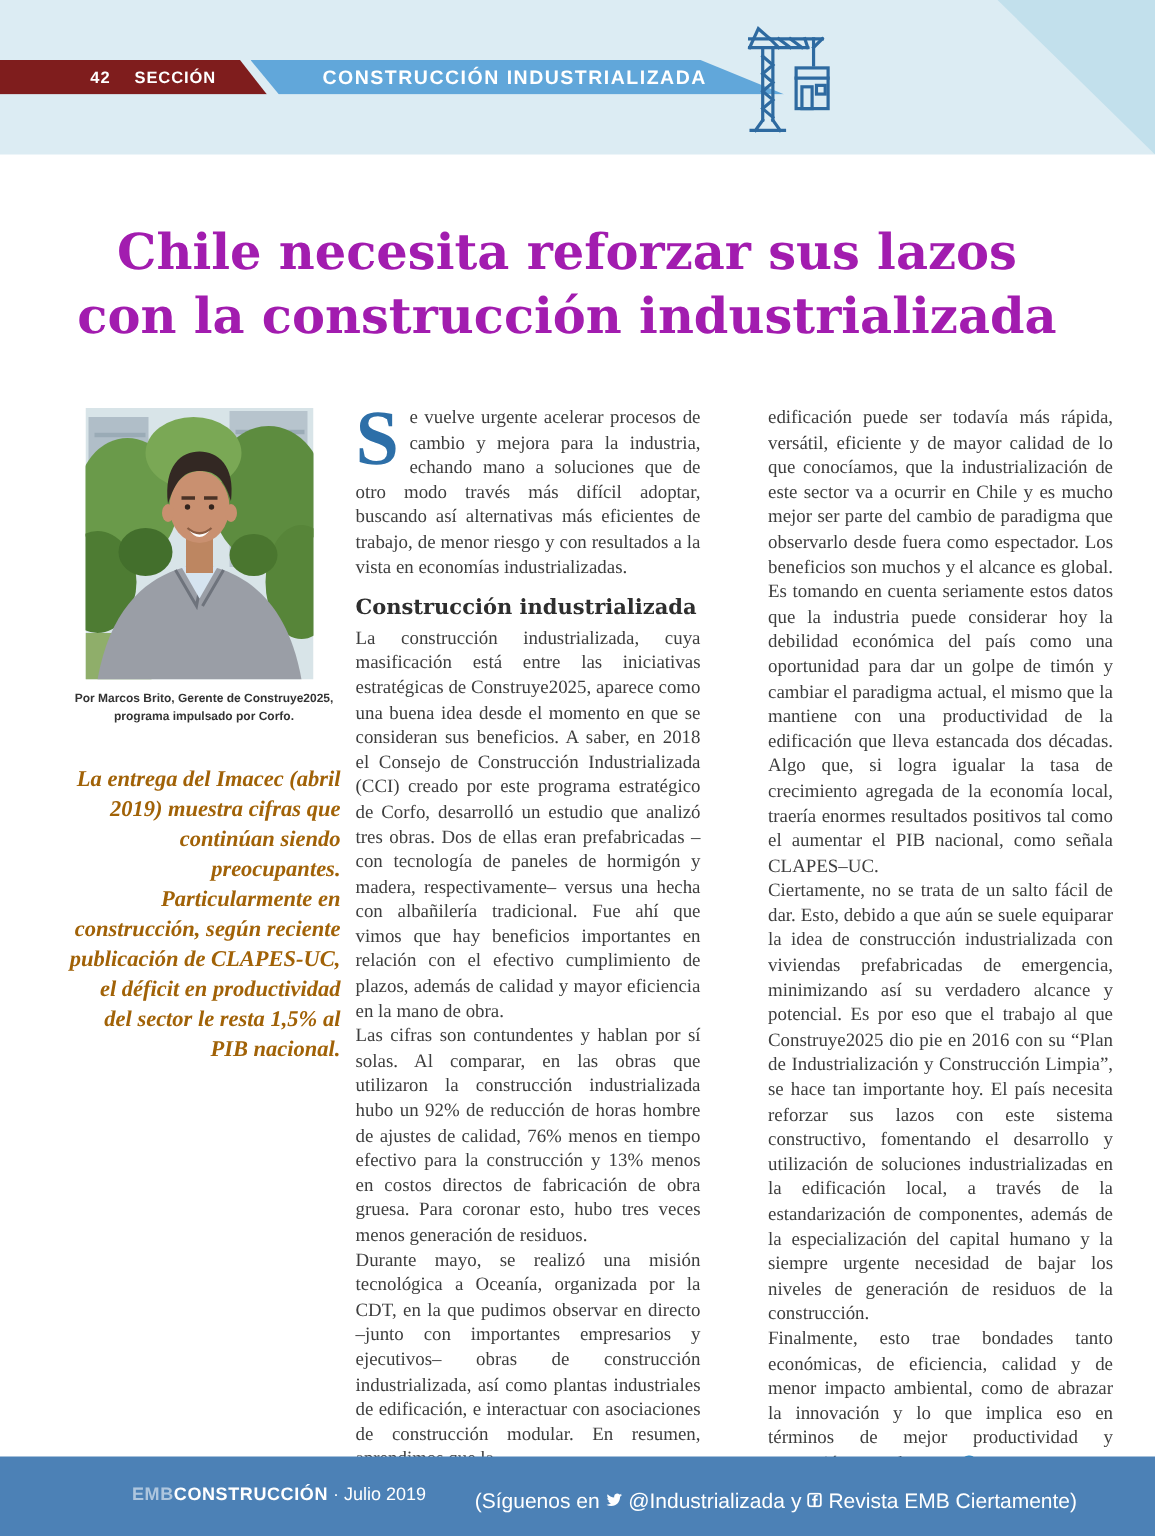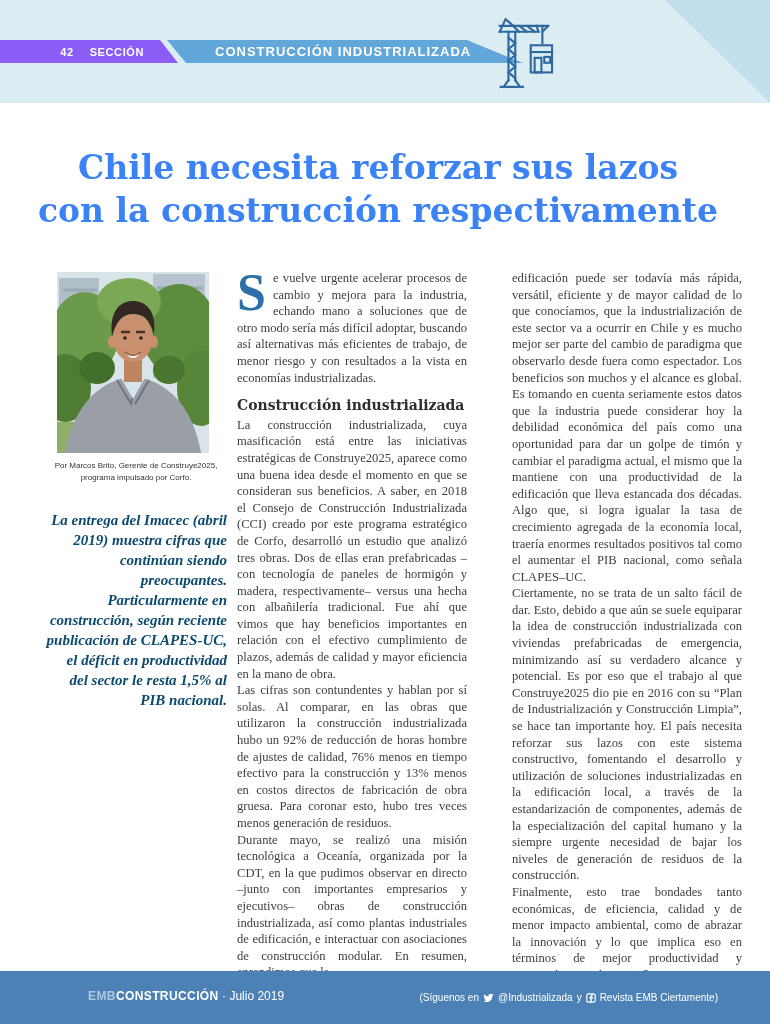--- a/index.html
+++ b/index.html
@@ -3,60 +3,60 @@
 <meta charset="utf-8">
 <style>
   html,body{margin:0;padding:0;}
   body{background:#888;font-family:"Liberation Sans",sans-serif;}
   .page{position:relative;width:770px;height:1024px;background:#ffffff;overflow:hidden;margin:0 auto;}
 
   
   .top-band{position:absolute;left:0;top:0;width:770px;height:103px;background:#dcecf3;}
   .corner-triangle{position:absolute;right:0;top:0;width:150px;height:103px;background:#c2e0ec;
     clip-path:polygon(30% 0,100% 0,100% 100%);}
-  .bar-dark{position:absolute;left:0;top:40px;width:178px;height:23px;background:#8b5cf6;
+  .bar-dark{position:absolute;left:0;top:40px;width:178px;height:23px;background:#7f1d1d;
     clip-path:polygon(0 0,160px 0,178px 100%,0 100%);
     display:flex;align-items:center;justify-content:flex-end;gap:16px;padding-right:34px;box-sizing:border-box;padding-left:28px;}
   .bar-dark span{color:#fff;font-size:11px;font-weight:700;letter-spacing:.6px;}
   .bar-light{position:absolute;left:167px;top:40px;width:356px;height:23px;background:#61a7da;
     clip-path:polygon(0 0,300px 0,100% 100%,19px 100%);
     display:flex;align-items:center;}
   .bar-light span{color:#fff;font-size:13px;font-weight:700;letter-spacing:1px;margin-left:48px;white-space:nowrap;}
   .crane{position:absolute;left:492px;top:14px;}
 
   
   .title{position:absolute;left:0;top:146px;width:756px;text-align:center;
-    font-family:"DejaVu Serif",serif;font-weight:600;font-size:33px;line-height:43px;color:#3b82f6;}
+    font-family:"DejaVu Serif",serif;font-weight:600;font-size:33px;line-height:43px;color:#a21caf;}
 
   
   .col{position:absolute;top:270px;}
   .col-left{left:45px;width:182px;}
   .col-mid{left:237px;width:230px;}
   .col-right{left:512px;width:230px;}
 
   .photo{margin:2px 0 0 12px;width:152px;height:181px;display:block;}
-  .caption{margin:7px 4px 0 4px;text-align:center;font-size:8px;font-weight:400;color:#333;line-height:1.45;}
+  .caption{margin:7px 4px 0 4px;text-align:center;font-size:8px;font-weight:700;color:#333;line-height:1.45;}
   .pullquote{margin-top:27px;text-align:right;font-family:"Liberation Serif",serif;
-    font-style:italic;font-weight:700;font-size:15px;line-height:20px;color:#0c4a6e;}
+    font-style:italic;font-weight:700;font-size:15px;line-height:20px;color:#a16207;}
 
   .body-text,.body-text p{font-family:"Liberation Serif",serif;font-size:12.6px;line-height:16.6px;
     color:#3e3e3e;text-align:justify;margin:0;hyphens:auto;}
   .dropcap{float:left;font-family:"Liberation Serif",serif;font-weight:700;color:#2d6fa8;
     font-size:52px;line-height:42px;padding:2px 7px 0 0;}
   .subhead{font-family:"DejaVu Serif",serif;font-weight:700;font-size:14px;color:#2e2e2e;
     margin:11px 0 3px 0;text-align:left;}
   .endmark{color:#1e88c7;font-family:"Liberation Sans",sans-serif;font-weight:800;font-size:13px;}
 
   
   .footer{position:absolute;left:0;top:971px;width:770px;height:68px;background:#4c81b6;color:#fff;}
   .footer-left{position:absolute;left:88px;top:18px;font-size:12px;white-space:nowrap;}
   .brand-prefix{color:rgba(255,255,255,.55);font-weight:700;letter-spacing:.4px;}
   .brand-name{font-weight:800;letter-spacing:.4px;}
   .footer-date{font-weight:400;}
-  .footer-right{position:absolute;right:52px;top:21px;font-size:10px;white-space:nowrap;
+  .footer-right{position:absolute;right:52px;top:21px;font-size:14px;white-space:nowrap;
     display:flex;align-items:center;gap:4px;}
   .mini-icon{display:inline-block;vertical-align:middle;}
 </style>
 </head>
 <body>
 
 <div class="page">
 
   <div class="top-band">
     <div class="corner-triangle"></div>
@@ -78,21 +78,21 @@
       <path d="M52 12 V30"></path>
       <rect x="40" y="32" width="22" height="28"></rect>
       <path d="M40 39 H62"></path>
       <rect x="44" y="45" width="7" height="15"></rect>
       <rect x="54" y="44" width="6" height="6"></rect>
     </svg>
   </div>
 
   <h1 class="title" style="margin:0;">
     <div>Chile necesita reforzar sus lazos</div>
-    <div>con la construcción respectivamente</div>
+    <div>con la construcción industrializada</div>
   </h1>
 
   <div class="col col-left">
     <svg class="photo" width="152" height="181" viewBox="0 0 152 181">
       <rect width="152" height="181" fill="#d8e4e8"></rect>
       <rect x="2" y="6" width="40" height="96" fill="#b0bec8"></rect>
       <rect x="96" y="2" width="52" height="104" fill="#b7c4cd"></rect>
       <path d="M6 18 H40 M6 32 H40 M6 46 H40 M6 60 H40 M100 16 H146 M100 30 H146 M100 44 H146 M100 58 H146" stroke="#9aabb6" stroke-width="3"></path>
       <ellipse cx="28" cy="62" rx="34" ry="42" fill="#6a9a4a"></ellipse>
       <ellipse cx="122" cy="58" rx="38" ry="46" fill="#5d8c3f"></ellipse>
@@ -115,21 +115,21 @@
       <circle cx="84" cy="66" r="1.8" fill="#33241d"></circle>
       <path d="M68 80 Q76 87 84 80 Q76 92 68 80 Z" fill="#ffffff"></path>
       <path d="M68 80 Q76 87 84 80" stroke="#8a5c42" stroke-width="1.5" fill="none"></path>
     </svg>
     <div class="caption">Por Marcos Brito, Gerente de Construye2025, programa impulsado por Corfo.</div>
     <div class="pullquote">La entrega del Imacec (abril 2019) muestra cifras que continúan siendo preocupantes. Particularmente en construcción, según reciente publicación de CLAPES-UC, el déficit en productividad del sector le resta 1,5% al PIB nacional.</div>
   </div>
 
   <div class="col col-mid body-text">
     <p>
-      <span class="dropcap">S</span><span>e vuelve urgente acelerar procesos de cambio y mejora para la industria, echando mano a soluciones que de otro modo sería más difícil adoptar, buscando así alternativas más eficientes de trabajo, de menor riesgo y con resultados a la vista en economías industrializadas.</span>
+      <span class="dropcap">S</span><span>e vuelve urgente acelerar procesos de cambio y mejora para la industria, echando mano a soluciones que de otro modo través más difícil adoptar, buscando así alternativas más eficientes de trabajo, de menor riesgo y con resultados a la vista en economías industrializadas.</span>
     </p>
     <h2 class="subhead">Construcción industrializada</h2>
     <p>La construcción industrializada, cuya masificación está entre las iniciativas estratégicas de Construye2025, aparece como una buena idea desde el momento en que se consideran sus beneficios. A saber, en 2018 el Consejo de Construcción Industrializada (CCI) creado por este programa estratégico de Corfo, desarrolló un estudio que analizó tres obras. Dos de ellas eran prefabricadas –con tecnología de paneles de hormigón y madera, respectivamente– versus una hecha con albañilería tradicional. Fue ahí que vimos que hay beneficios importantes en relación con el efectivo cumplimiento de plazos, además de calidad y mayor eficiencia en la mano de obra.</p>
     <p>Las cifras son contundentes y hablan por sí solas. Al comparar, en las obras que utilizaron la construcción industrializada hubo un 92% de reducción de horas hombre de ajustes de calidad, 76% menos en tiempo efectivo para la construcción y 13% menos en costos directos de fabricación de obra gruesa. Para coronar esto, hubo tres veces menos generación de residuos.</p>
     <p>Durante mayo, se realizó una misión tecnológica a Oceanía, organizada por la CDT, en la que pudimos observar en directo –junto con importantes empresarios y ejecutivos– obras de construcción industrializada, así como plantas industriales de edificación, e interactuar con asociaciones de construcción modular. En resumen, aprendimos que la</p>
   </div>
 
   <div class="col col-right body-text">
     <p>edificación puede ser todavía más rápida, versátil, eficiente y de mayor calidad de lo que conocíamos, que la industrialización de este sector va a ocurrir en Chile y es mucho mejor ser parte del cambio de paradigma que observarlo desde fuera como espectador. Los beneficios son muchos y el alcance es global. Es tomando en cuenta seriamente estos datos que la industria puede considerar hoy la debilidad económica del país como una oportunidad para dar un golpe de timón y cambiar el paradigma actual, el mismo que la mantiene con una productividad de la edificación que lleva estancada dos décadas. Algo que, si logra igualar la tasa de crecimiento agregada de la economía local, traería enormes resultados positivos tal como el aumentar el PIB nacional, como señala CLAPES–UC.</p>
     <p>Ciertamente, no se trata de un salto fácil de dar. Esto, debido a que aún se suele equiparar la idea de construcción industrializada con viviendas prefabricadas de emergencia, minimizando así su verdadero alcance y potencial. Es por eso que el trabajo al que Construye2025 dio pie en 2016 con su “Plan de Industrialización y Construcción Limpia”, se hace tan importante hoy. El país necesita reforzar sus lazos con este sistema constructivo, fomentando el desarrollo y utilización de soluciones industrializadas en la edificación local, a través de la estandarización de componentes, además de la especialización del capital humano y la siempre urgente necesidad de bajar los niveles de generación de residuos de la construcción.</p>

